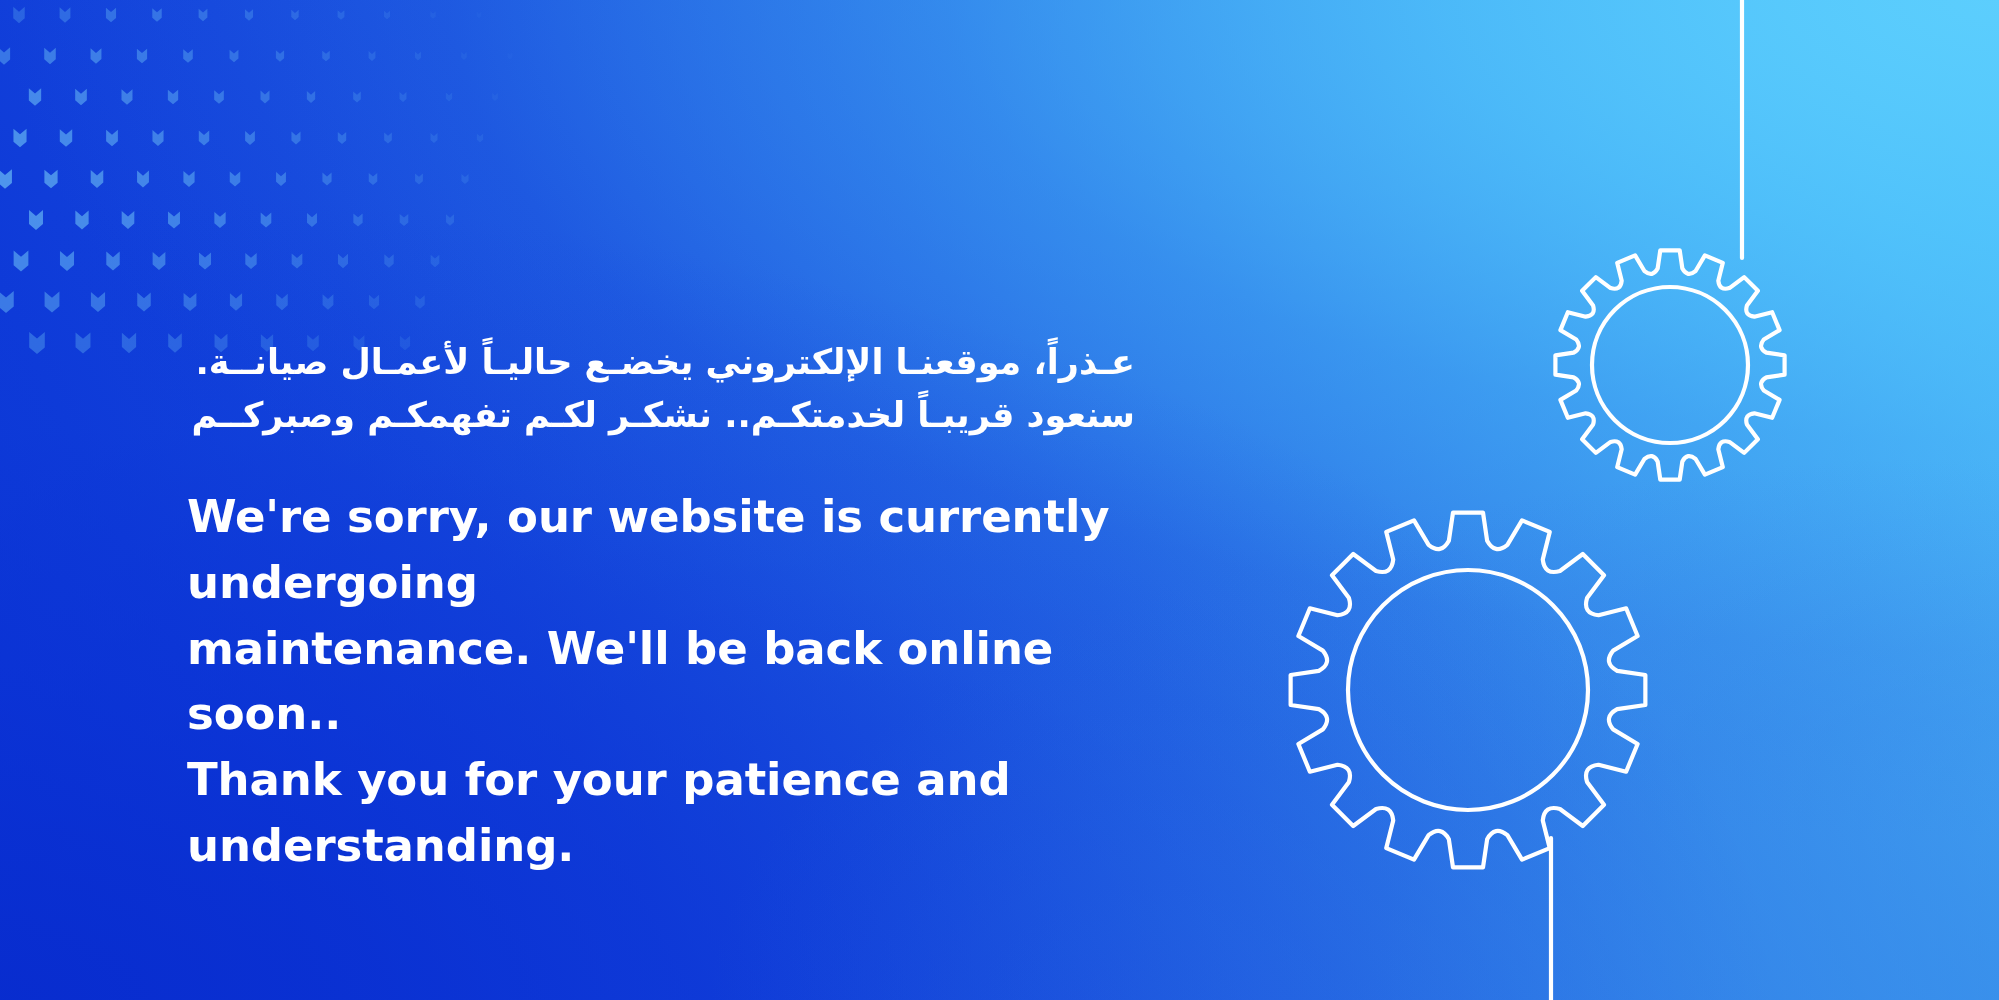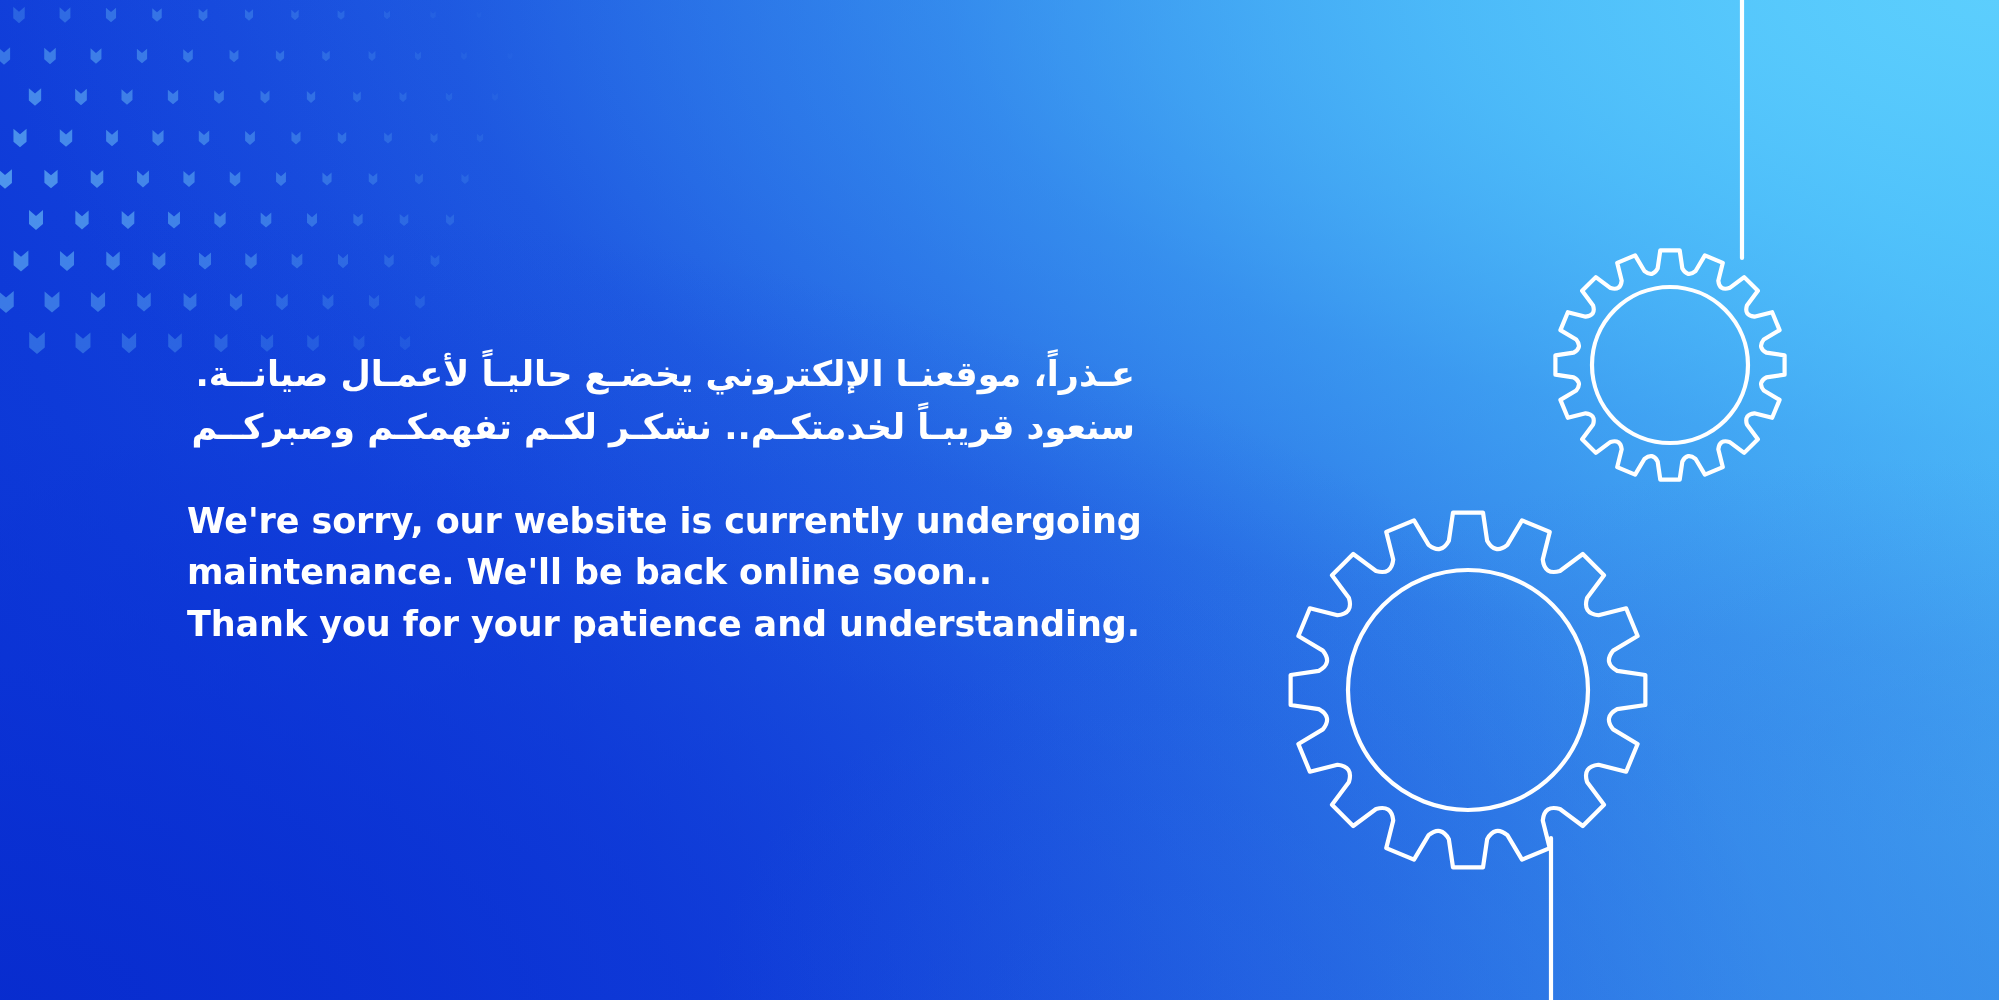--- a/index.html
+++ b/index.html
@@ -82,38 +82,38 @@
     top: 0;
     width: 800px;
     height: 1000px;
     pointer-events: none;
   }
 
   
   .copy {
     position: absolute;
     left: 187px;
-    top: 348px;
+    top: 336px;
     width: 1000px;
   }
   .ar-block {
     direction: rtl;
     text-align: right;
     width: 948px;
     color: #ffffff;
     font-size: 35px;
     line-height: 1.52;
     font-weight: 600;
     letter-spacing: 0px;
     white-space: pre-line;
   }
   .en-block {
     margin-top: 42px;
     color: #ffffff;
-    font-size: 35px;
+    font-size: 45px;
     line-height: 1.46;
     font-weight: 700;
     letter-spacing: -0.1px;
     white-space: pre-line;
   }
 </style>
 </head>
 <body>
 
 <div id="stage">

